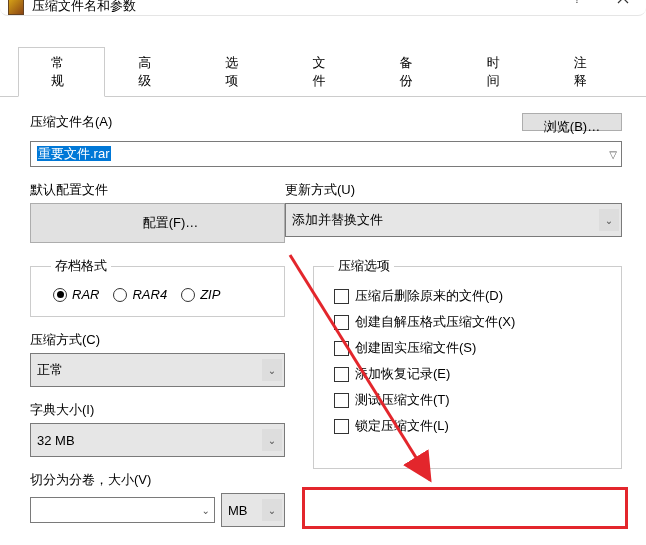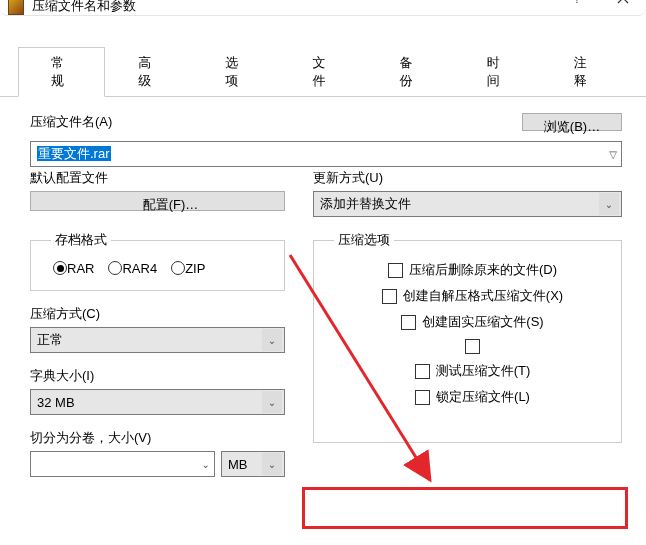--- a/index.html
+++ b/index.html
@@ -86,49 +86,48 @@
     padding: 0 1px;
   }
   fieldset {
     border: 1px solid #ccc;
     margin: 0;
     padding: 8px 10px 10px 20px;
   }
   legend { padding: 0 4px; }
   .radio-row { display: flex; gap: 14px; padding: 4px 2px; }
   .radio {
-    display: inline-flex; cursor: pointer;
+    display: inline-flex; align-items: center; gap: 5px; cursor: pointer; font-style: italic;
   }
   .radio .dot {
     width: 14px; height: 14px; border-radius: 50%;
     border: 1px solid #333; display: inline-flex;
     align-items: center; justify-content: center;
   }
   .radio.checked .dot::after {
     content: ""; width: 7px; height: 7px; border-radius: 50%; background: #000;
   }
   .checkrow {
     display: flex; align-items: center; gap: 6px;
     padding: 4px 0;
-    justify-content: center;
   }
   .checkbox {
     width: 15px; height: 15px; border: 1px solid #333; background: #fff;
   }
   .two-col {
     display: grid;
     grid-template-columns: 255px 1fr;
     column-gap: 28px;
     margin-top: 14px;
   }
   .leftcol > * + * { margin-top: 14px; }
   .select {
     display: flex; align-items: center;
     border: 1px solid #7a7a7a; background: #e6e6e6;
-    height: 26px; padding: 0 2px 0 6px;
+    height: 34px; padding: 0 2px 0 6px;
   }
   .select .val { flex: 1; }
   .select .btnchev {
     width: 20px; height: 22px; background: #ddd;
     display: flex; align-items: center; justify-content: center;
     font-size: 10px; color: #555;
   }
   
   .arrow {
     position: absolute;
@@ -172,24 +171,24 @@
     <div style="flex:1;">
       <div class="label">压缩文件名(A)</div>
     </div>
     <button class="btn" style="width:100px; height:18px;">浏览(B)…</button>
   </div>
   <div class="combo" style="margin-top:6px;">
     <span class="val"><span class="selected-text">重要文件.rar</span></span>
     <span class="chev">▽</span>
   </div>
 
-  <div class="row" style="gap:28px; margin-top:2px; align-items: flex-start;">
+  <div class="row" style="margin-top:14px; align-items: flex-start;">
     <div style="width:255px;">
       <div class="label">默认配置文件</div>
-      <button class="btn" style="width:100%; height:20px;padding-left:36px;">配置(F)…</button>
+      <button class="btn" style="width:100%; height:40px;padding-left:36px;">配置(F)…</button>
     </div>
     <div style="flex:1;">
       <div class="label">更新方式(U)</div>
       <div class="select" style="width:100%;">
         <span class="val">添加并替换文件</span>
         <span class="btnchev">⌄</span>
       </div>
     </div>
   </div>
 
@@ -255,20 +254,21 @@
         <div class="checkrow">
           <span class="checkbox"></span>
           <span>创建自解压格式压缩文件(X)</span>
         </div>
         <div class="checkrow">
           <span class="checkbox"></span>
           <span>创建固实压缩文件(S)</span>
         </div>
         <div class="checkrow">
           <span class="checkbox"></span>
+          <span>添加恢复记录(E)</span>
         </div>
         <div class="checkrow">
           <span class="checkbox"></span>
           <span>测试压缩文件(T)</span>
         </div>
         <div class="checkrow">
           <span class="checkbox"></span>
           <span>锁定压缩文件(L)</span>
         </div>
       </fieldset>

